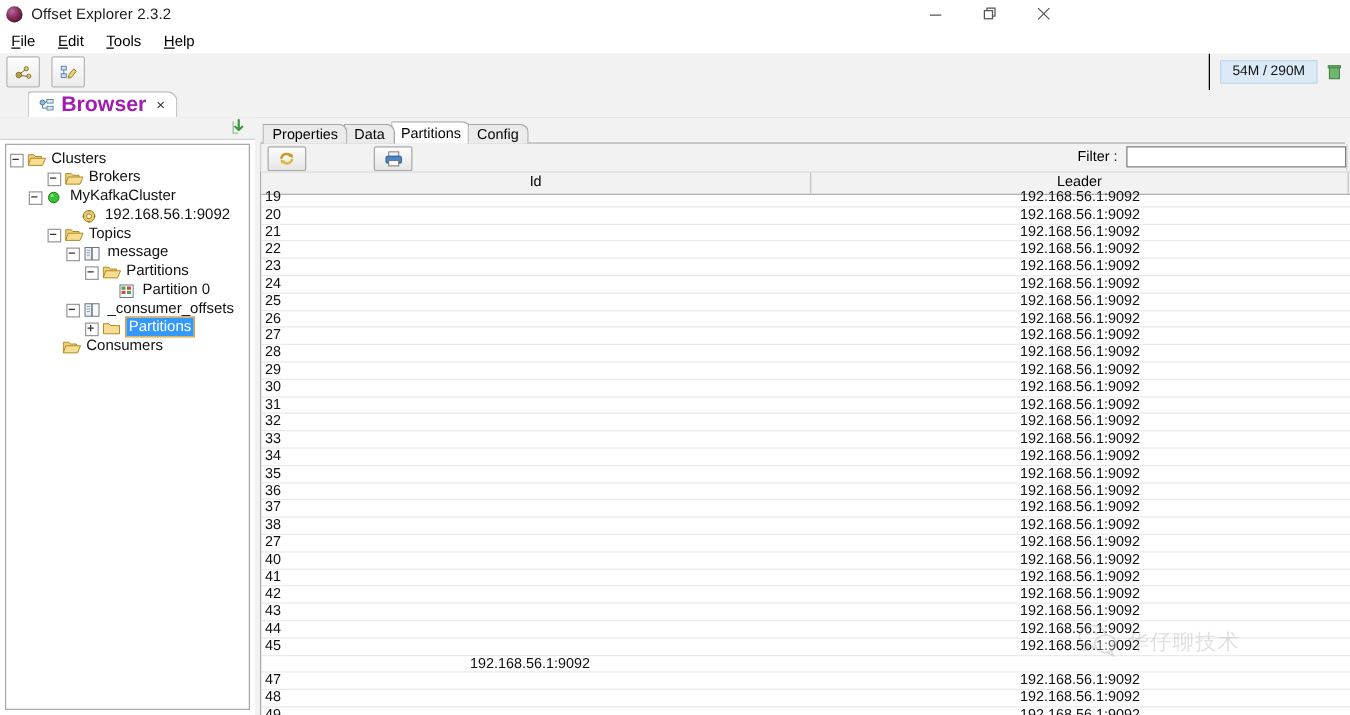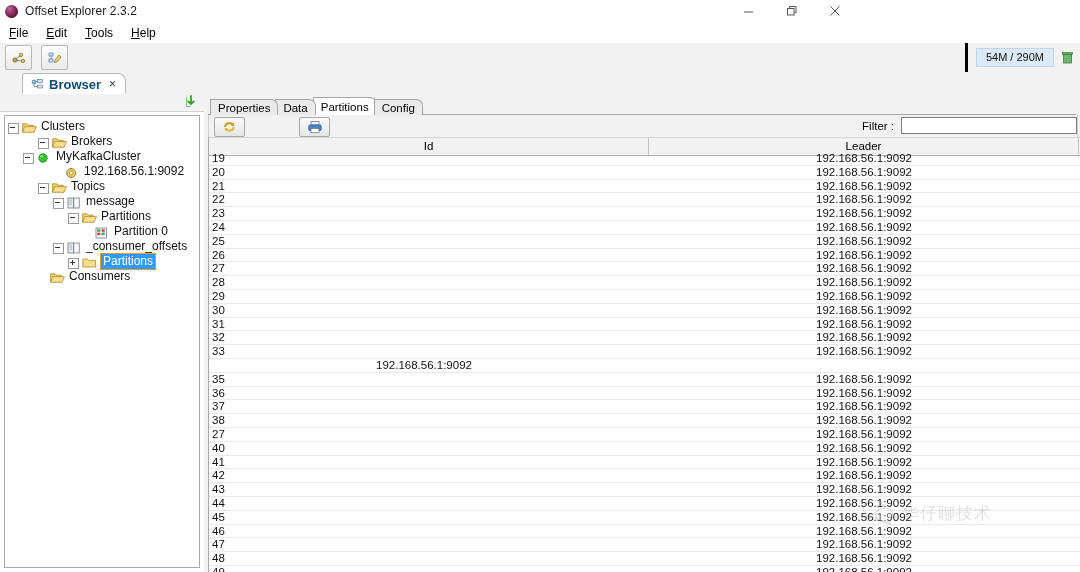--- a/index.html
+++ b/index.html
@@ -99,21 +99,21 @@
     align-items: center;
     justify-content: center;
   }
   .tb-btn.second { margin-left: 9px; }
   .mem-wrap {
     position: absolute;
     right: 0; top: 0;
     height: 29px;
     display: flex;
     align-items: center;
-    border-left: 3px solid #000000;
+    border-left: 1px solid #000000;
     padding-left: 8px;
   }
   .mem-bar {
     background: #dceaf7;
     border: 1px solid #c3d7ea;
     font-size: 11px;
     color: #111;
     padding: 2px 9px;
     line-height: 13px;
   }
@@ -139,23 +139,23 @@
     background: #ffffff;
     border: 1px solid #b9b9b9;
     border-bottom: none;
     border-radius: 3px 8px 0 0;
     display: flex;
     align-items: center;
     gap: 5px;
     box-sizing: border-box;
   }
   .browser-tab .label {
-    font-size: 13px;
+    font-size: 17px;
     font-weight: bold;
-    color: #0c4a6e;
+    color: #a21caf;
   }
   .browser-tab .closex {
     font-size: 12px;
     color: #333;
     margin-left: 3px;
   }
 
   
   .leftpanel {
     position: absolute;
@@ -686,20 +686,21 @@
           </div>
           <div class="trow">
             <div class="td c1">32</div>
             <div class="td c2">192.168.56.1:9092</div>
           </div>
           <div class="trow">
             <div class="td c1">33</div>
             <div class="td c2">192.168.56.1:9092</div>
           </div>
           <div class="trow">
+            <div class="td c1">34</div>
             <div class="td c2">192.168.56.1:9092</div>
           </div>
           <div class="trow">
             <div class="td c1">35</div>
             <div class="td c2">192.168.56.1:9092</div>
           </div>
           <div class="trow">
             <div class="td c1">36</div>
             <div class="td c2">192.168.56.1:9092</div>
           </div>
@@ -733,21 +734,20 @@
           </div>
           <div class="trow">
             <div class="td c1">44</div>
             <div class="td c2">192.168.56.1:9092</div>
           </div>
           <div class="trow">
             <div class="td c1">45</div>
             <div class="td c2">192.168.56.1:9092</div>
           </div>
           <div class="trow">
-            <div class="td c1">46</div>
             <div class="td c2">192.168.56.1:9092</div>
           </div>
           <div class="trow">
             <div class="td c1">47</div>
             <div class="td c2">192.168.56.1:9092</div>
           </div>
           <div class="trow">
             <div class="td c1">48</div>
             <div class="td c2">192.168.56.1:9092</div>
           </div>

